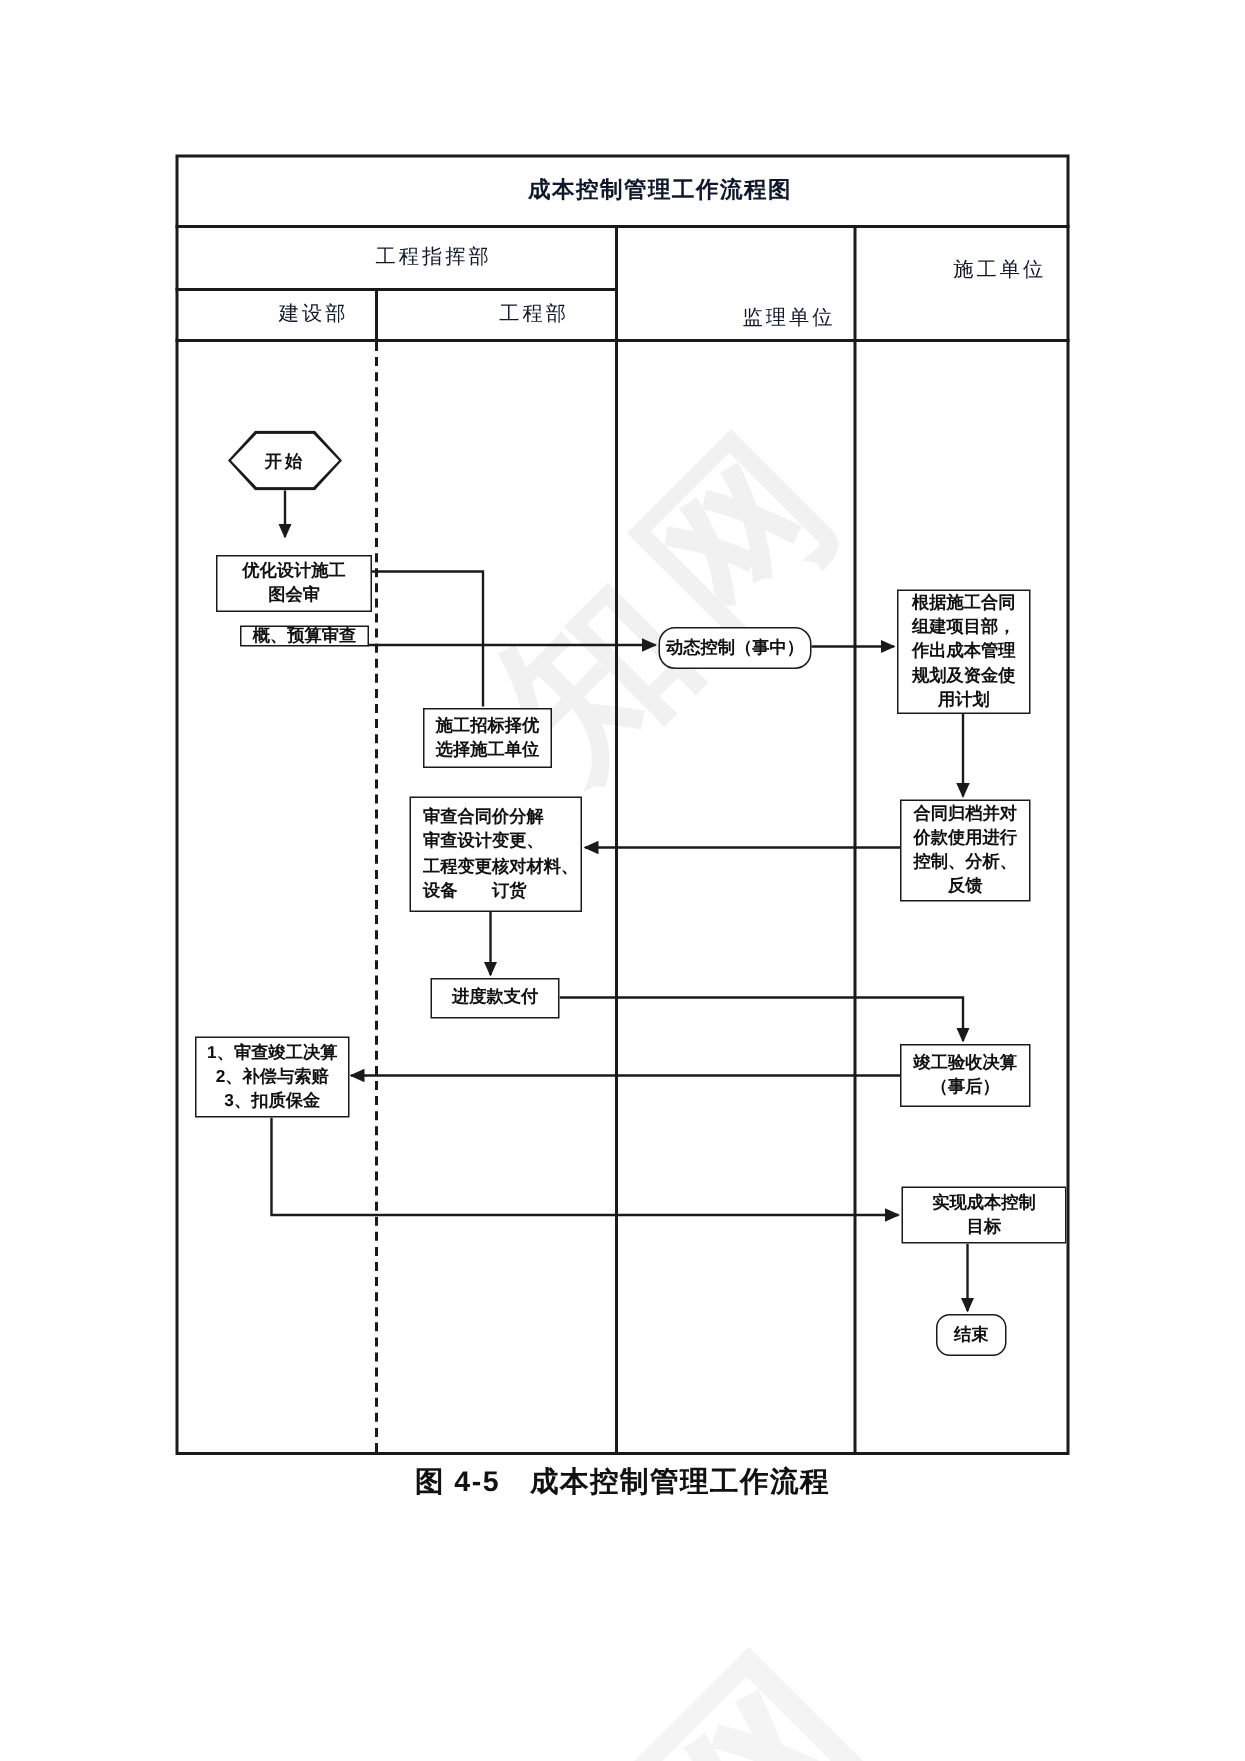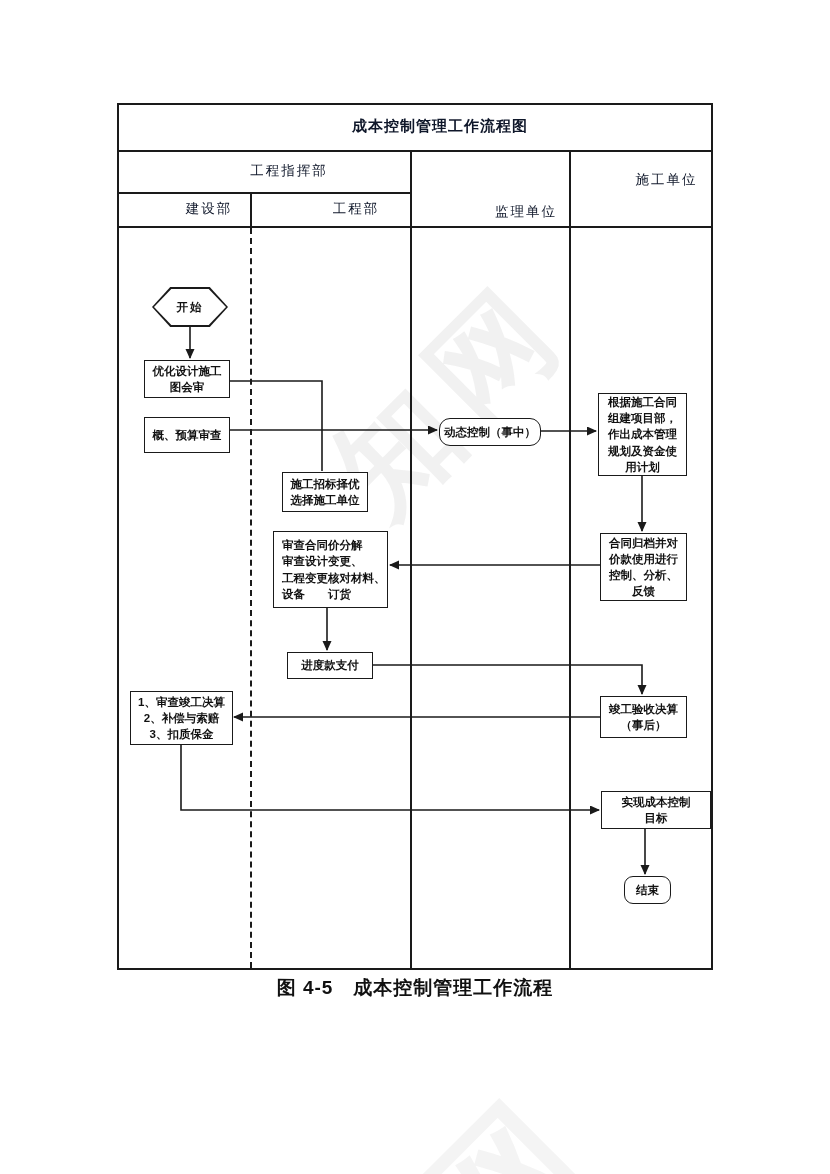--- a/index.html
+++ b/index.html
@@ -119,24 +119,24 @@
       <path d="M600 717 H234" marker-end="url(#ah)"></path>
       <path d="M181 745 V810 H599" marker-end="url(#ah)"></path>
       <path d="M645 829 V874" marker-end="url(#ah)"></path>
     </g>
   </svg>
 
   <div class="hex" style="left:152px; top:287px; width:76px; height:40px;">
     <div class="hex-inner">开始</div>
   </div>
 
-  <div class="node" style="left:144px; top:360px; width:86px; height:38px;">优化设计施工
+  <div class="node" style="left:144px; top:370px; width:104px; height:38px;">优化设计施工
 图会审</div>
 
-  <div class="node" style="left:144px; top:417px; width:86px; height:36px;">概、预算审查</div>
+  <div class="node" style="left:160px; top:417px; width:86px; height:14px;">概、预算审查</div>
 
   <div class="node" style="left:439px; top:418px; width:102px; height:28px;border-radius:11px;">动态控制（事中）</div>
 
   <div class="node" style="left:598px; top:393px; width:89px; height:83px;">根据施工合同
 组建项目部，
 作出成本管理
 规划及资金使
 用计划</div>
 
   <div class="node" style="left:282px; top:472px; width:86px; height:40px;">施工招标择优

